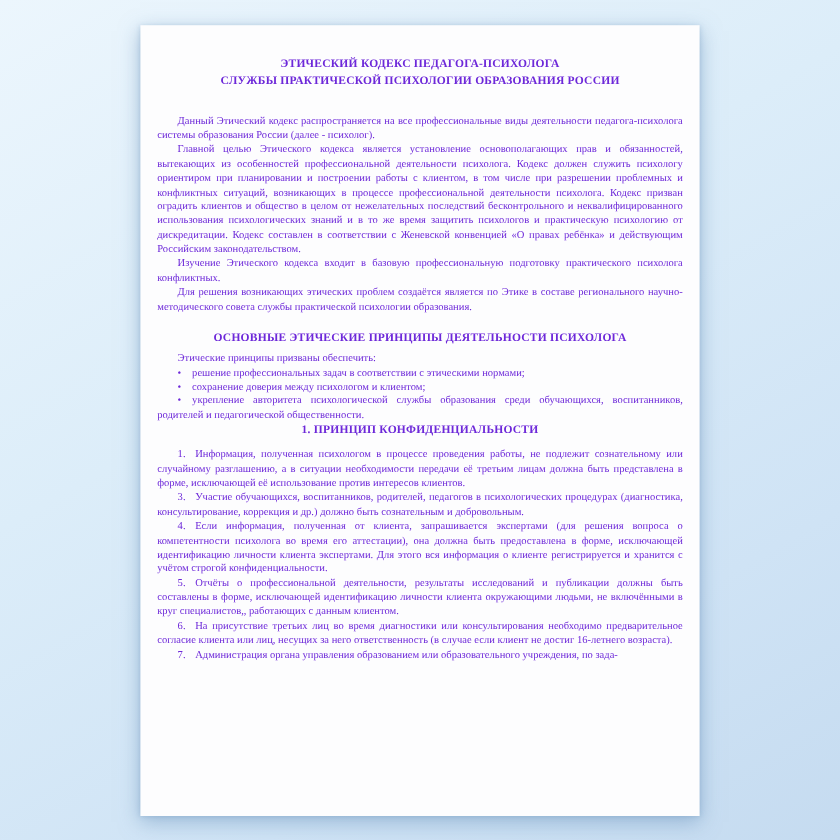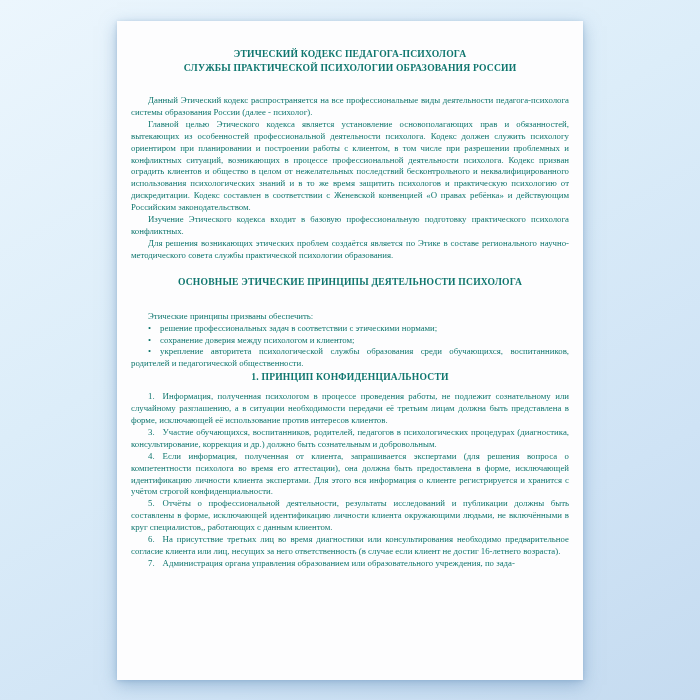--- a/index.html
+++ b/index.html
@@ -5,32 +5,32 @@
   html, body { margin:0; padding:0; }
   body {
     width:700px; height:700px; position:relative; overflow:hidden;
     background: linear-gradient(150deg, #ecf6fd 0%, #dcedf9 40%, #cfe3f5 75%, #c5dbf0 100%);
     font-family: "Liberation Serif", "DejaVu Serif", serif;
   }
   .page {
     position:absolute; left:117px; top:21px; width:466px; height:659px;
     background:#fdfdfe; box-sizing:border-box; padding:0 14px;
     box-shadow: 0 5px 16px rgba(110,150,190,0.55), 0 1px 4px rgba(110,150,190,0.35);
-    overflow:hidden; color:#0f766e;
+    overflow:hidden; color:#6d28d9;
   }
   .doc-title {
     margin-top:26px; text-align:center; font-weight:bold;
     font-size:9.6px; line-height:14px; letter-spacing:0.2px;
   }
   .sec-heading {
     text-align:center; font-weight:bold; font-size:9.6px; line-height:13px;
     letter-spacing:0.2px;
   }
   .h-general { margin-top:18px; }
-  .h-principles { margin-top:13px; margin-bottom:23px; }
+  .h-principles { margin-top:13px; margin-bottom:5px; }
   .h-conf { margin-bottom:8px; }
   .body-block { margin-top:20px; }
   p.body {
     margin:0; font-size:8.8px; line-height:11.9px;
     text-align:justify; text-indent:17px;
     hyphens:auto; -webkit-hyphens:auto;
   }
   .marker { display:inline; padding-right:9px; }
   .num { display:inline; padding-right:8px; }
 </style>

